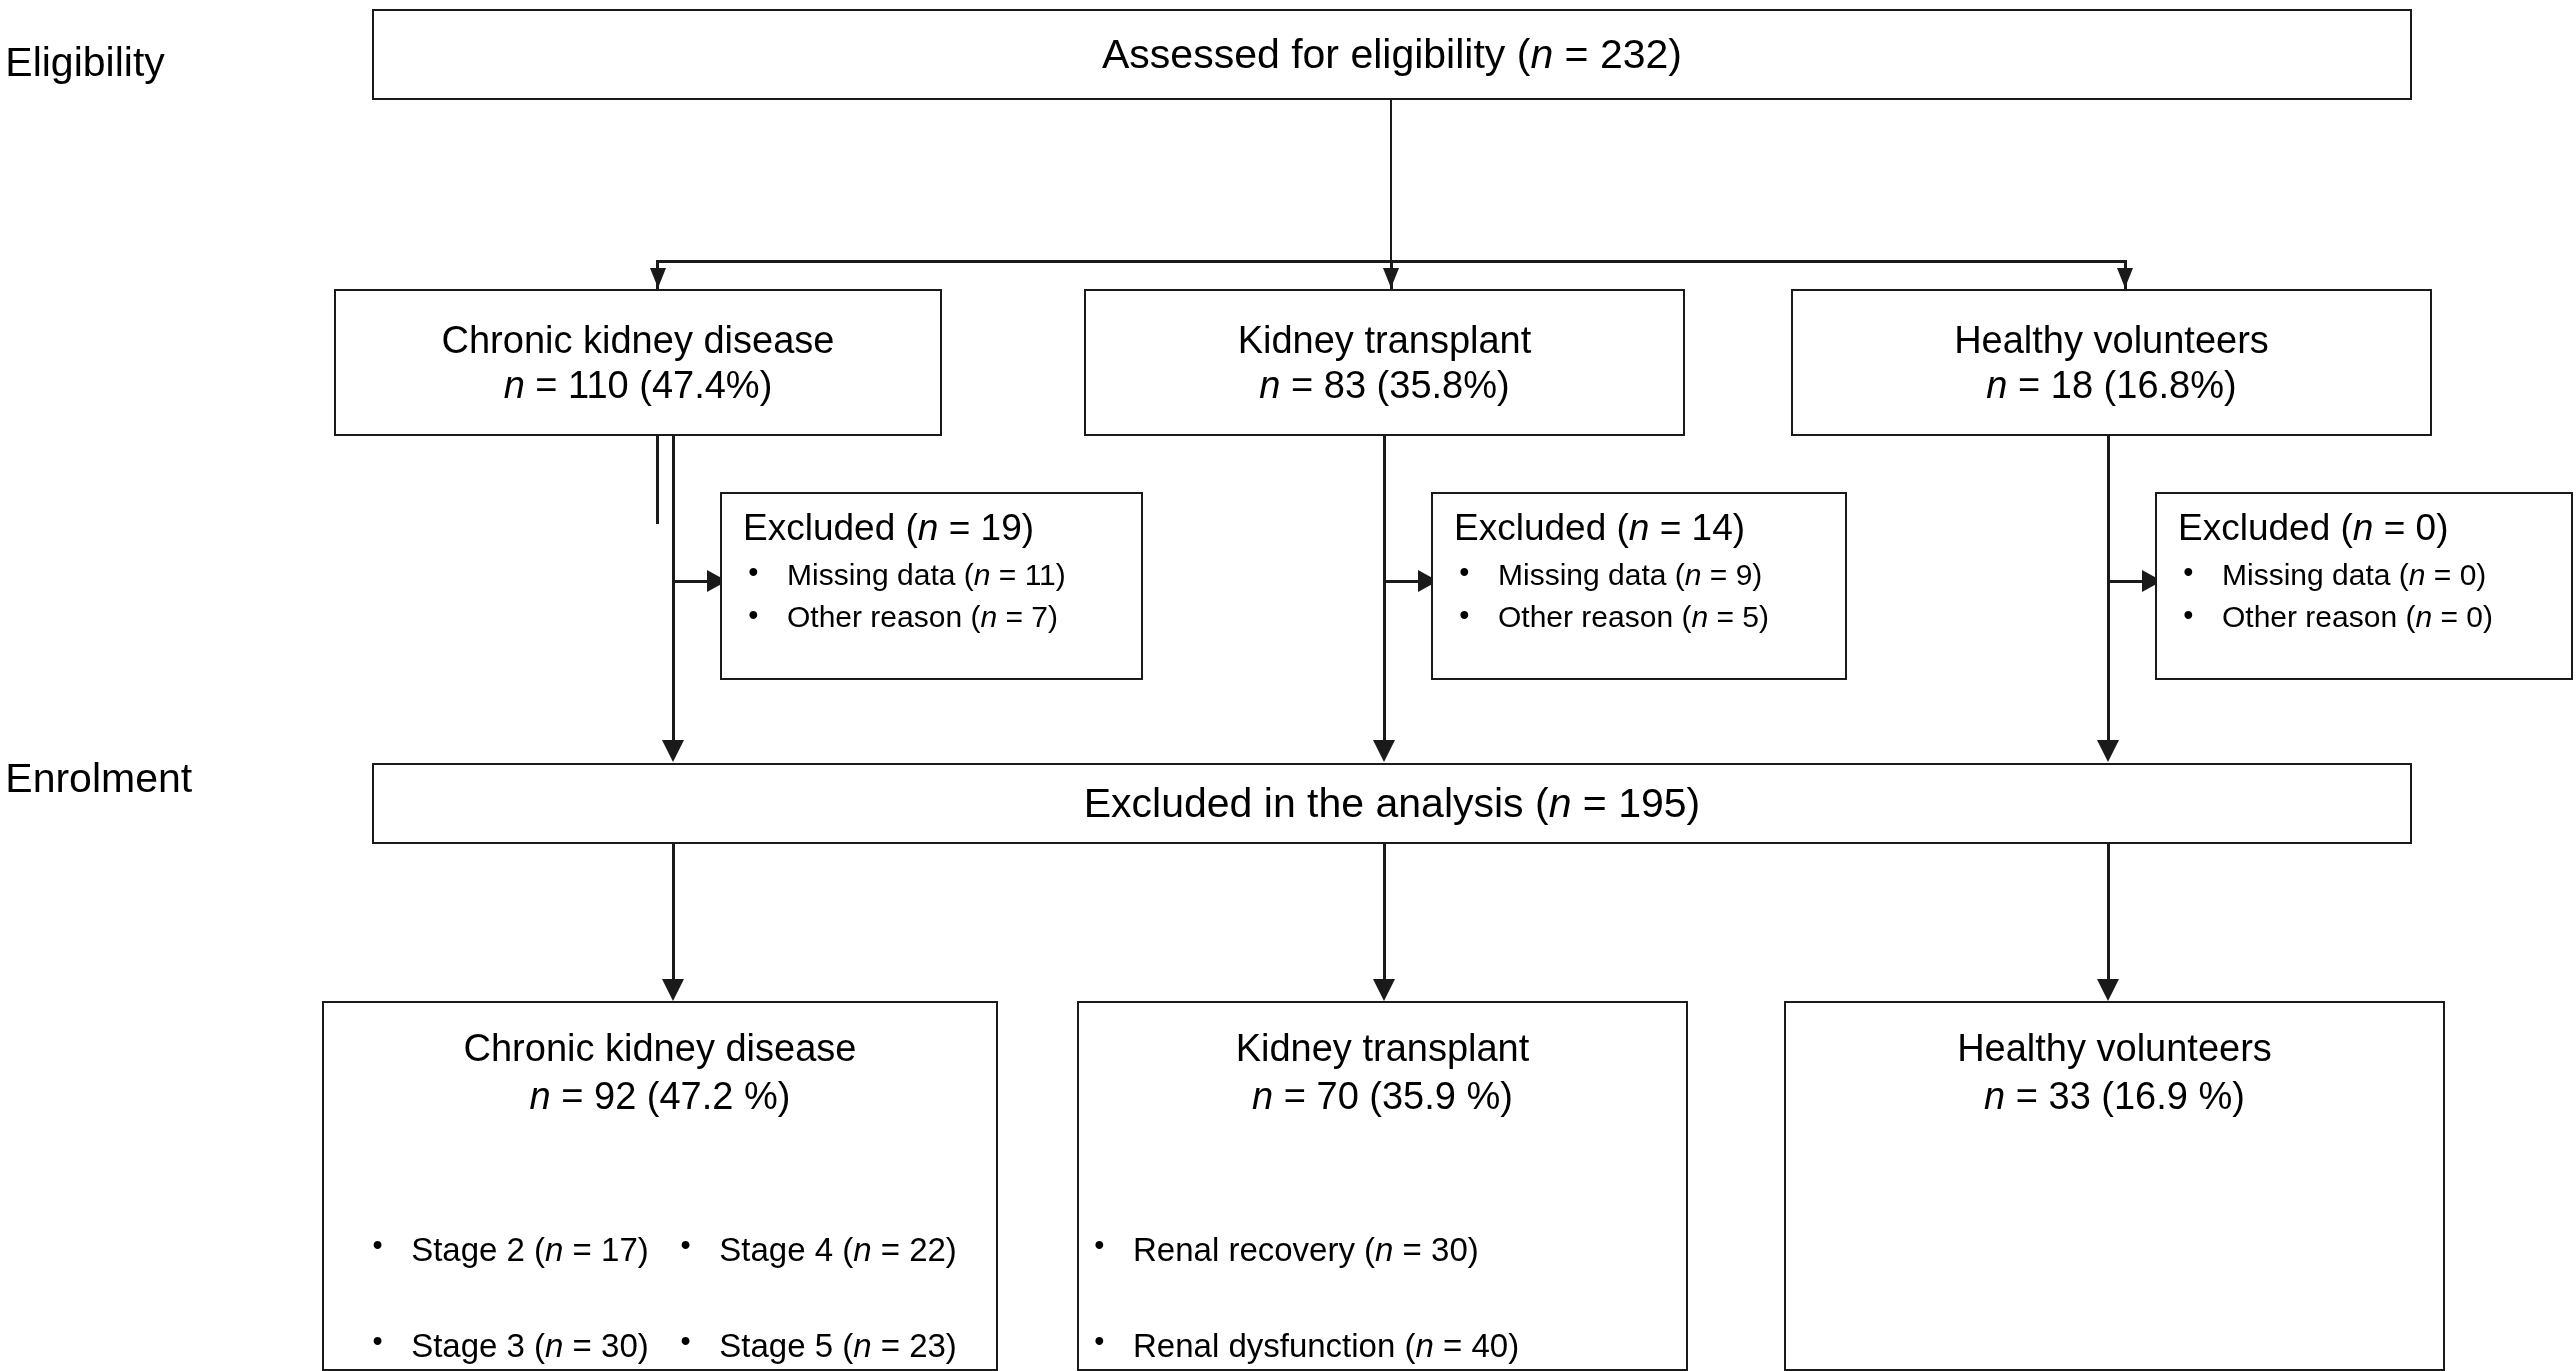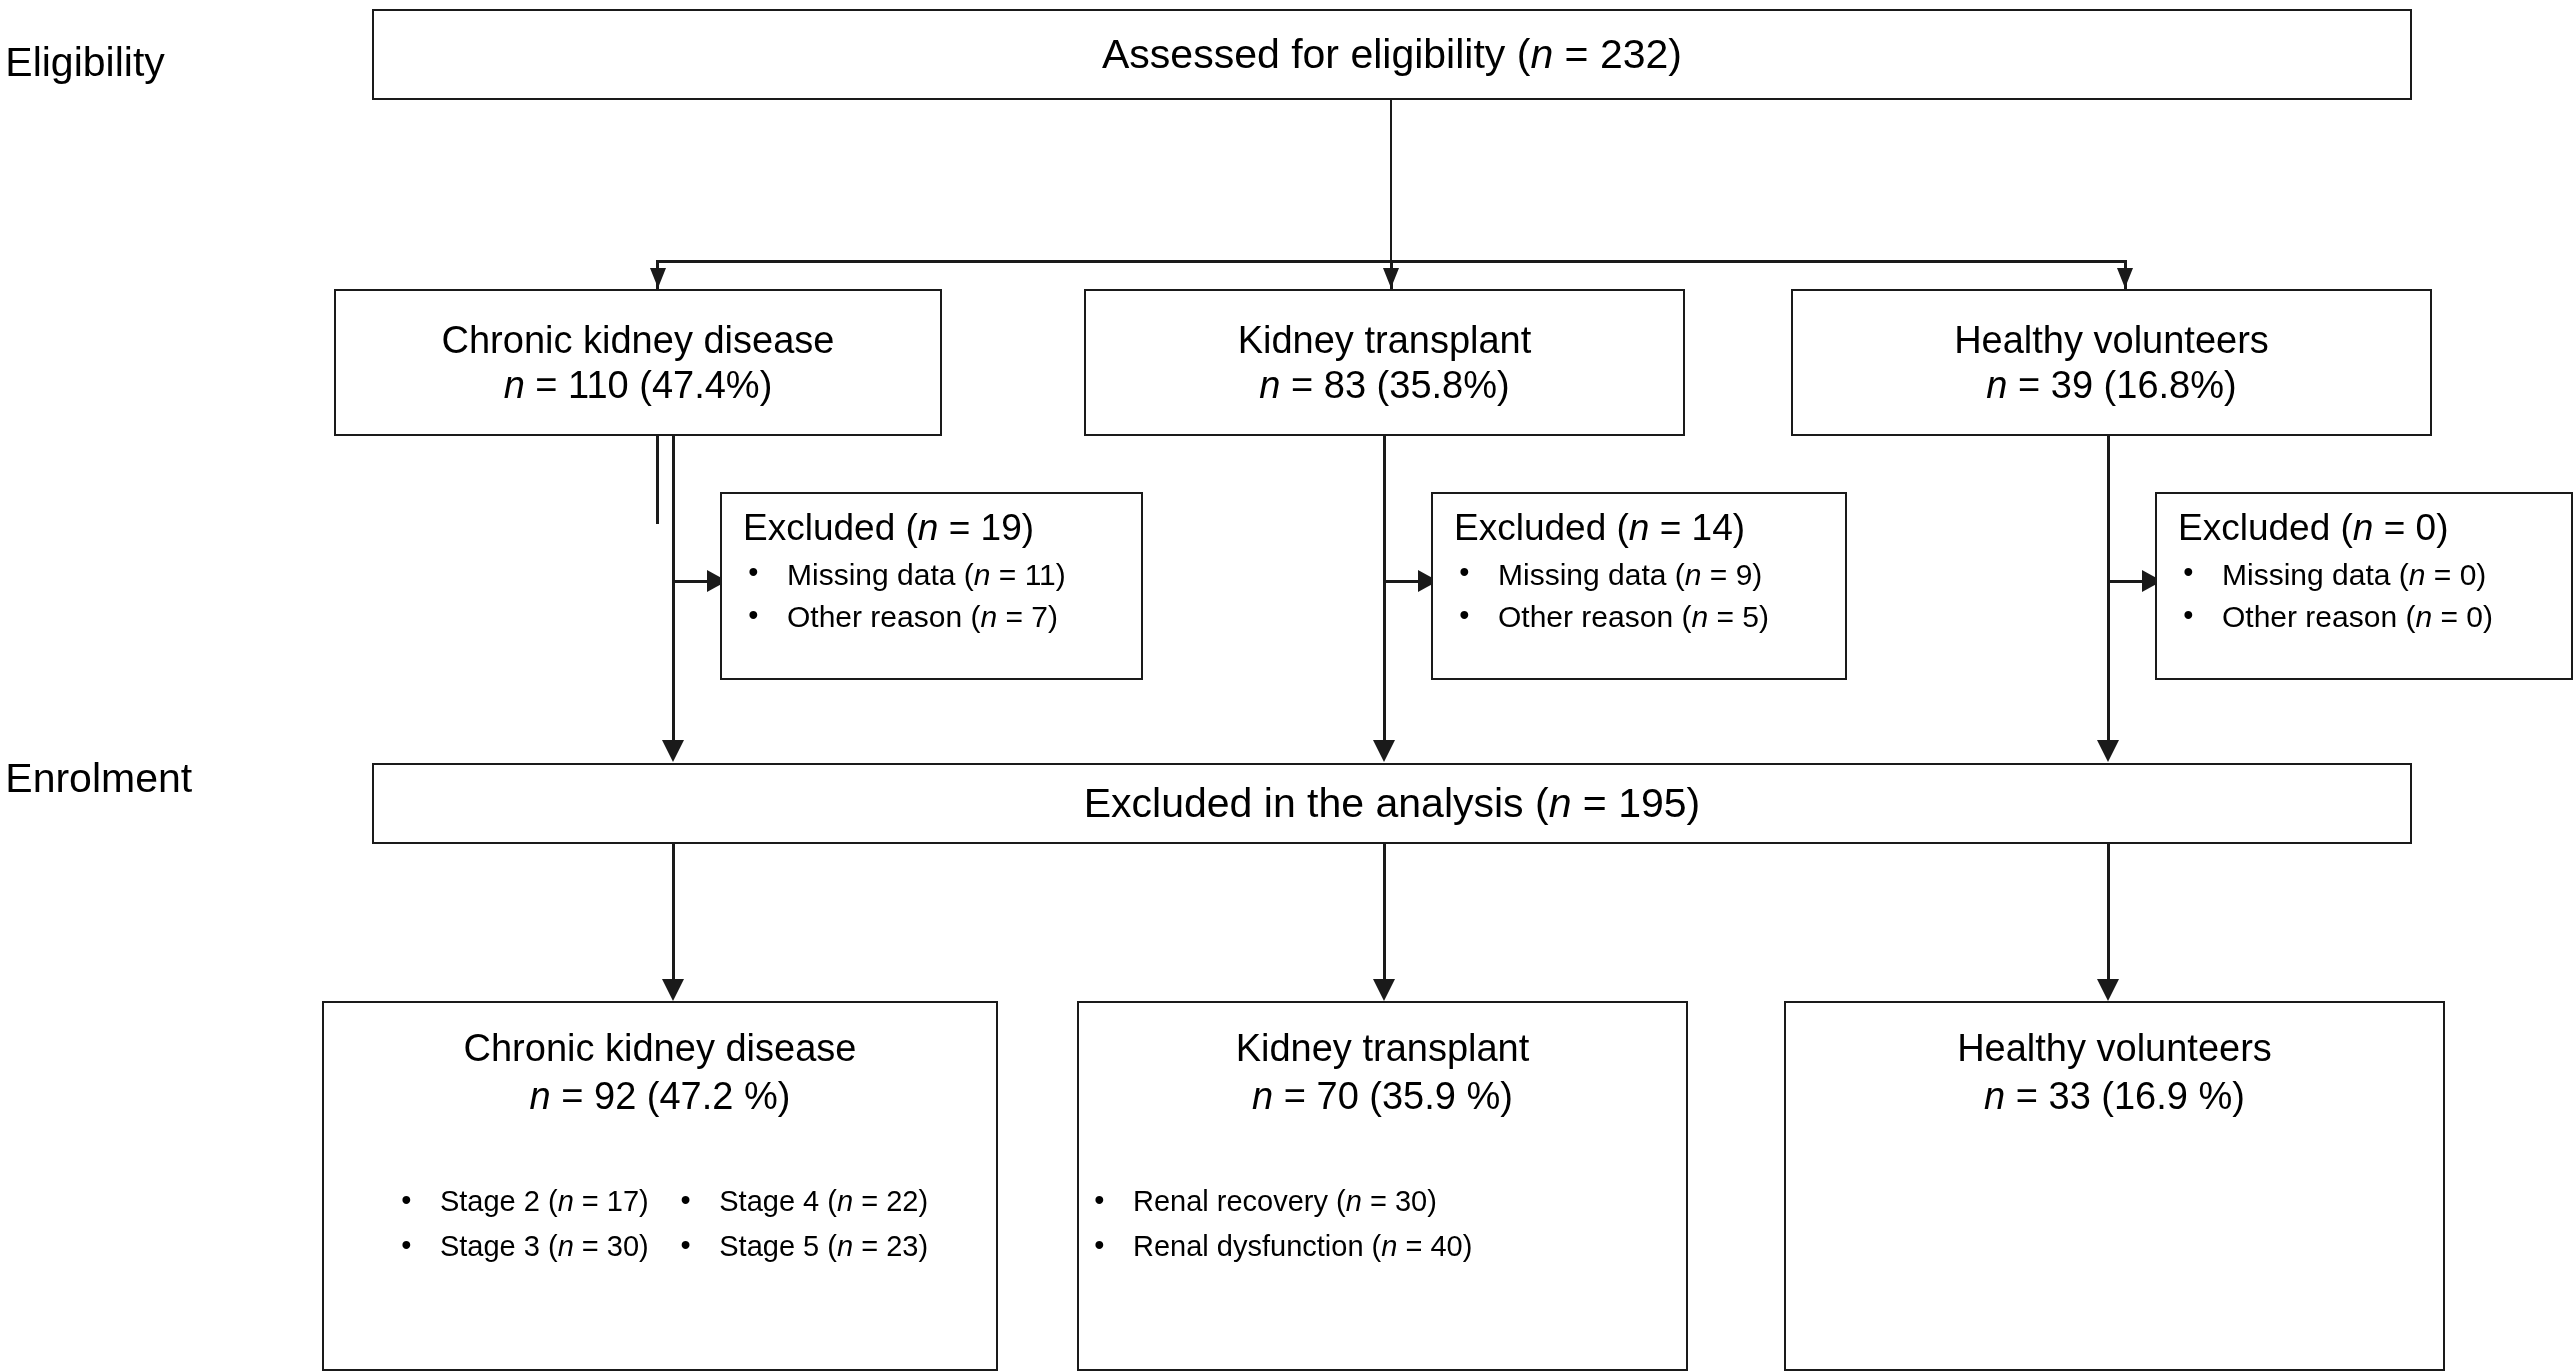--- a/index.html
+++ b/index.html
@@ -77,21 +77,21 @@
     justify-content:flex-start;
     padding-top:22.5px;
   }
   .res .ttl{margin-bottom:4px;}
   .res-sub{
     margin-top:52px;
     width:100%;
     display:flex;
     justify-content:center;
   }
-  .res-sub .blist li{font-size:29px;line-height:1.55;}
+  .res-sub .blist li{font-size:33px;line-height:1.55;margin-top:45px;}
   .twocol{display:flex;gap:22.5px;}
   
   .vline{position:absolute;background:#1a1a1a;}
   .hline{position:absolute;background:#1a1a1a;}
   .arrowdown{
     position:absolute;
     width:0;height:0;
     border-left:11.2px solid transparent;
     border-right:11.2px solid transparent;
     border-top:22.5px solid #1a1a1a;
@@ -138,21 +138,21 @@
     <div class="ttl"><span class="ital">n</span><span> = 110 (47.4%)</span></div>
   </div>
 
   <div class="box" style="left:1084px; top:289px; width:601px; height:147px;">
     <div class="ttl">Kidney transplant</div>
     <div class="ttl"><span class="ital">n</span><span> = 83 (35.8%)</span></div>
   </div>
 
   <div class="box" style="left:1791px; top:289px; width:641px; height:147px;">
     <div class="ttl">Healthy volunteers</div>
-    <div class="ttl"><span class="ital">n</span><span> = 39 (16.8%)</span></div>
+    <div class="ttl"><span class="ital">n</span><span> = 18 (16.8%)</span></div>
   </div>
 
   <div class="vline" style="left:672px; top:436px; width:3.3px; height:311px;"></div>
   <div class="vline" style="left:1383px; top:436px; width:3.3px; height:311px;"></div>
   <div class="vline" style="left:2107px; top:436px; width:3.3px; height:311px;"></div>
   <div class="arrowdown" style="left:662px; top:740px;"></div>
   <div class="arrowdown" style="left:1373px; top:740px;"></div>
   <div class="arrowdown" style="left:2097px; top:740px;"></div>
 
   <div class="hline" style="left:675px; top:580px; width:32px; height:3.3px;"></div>

